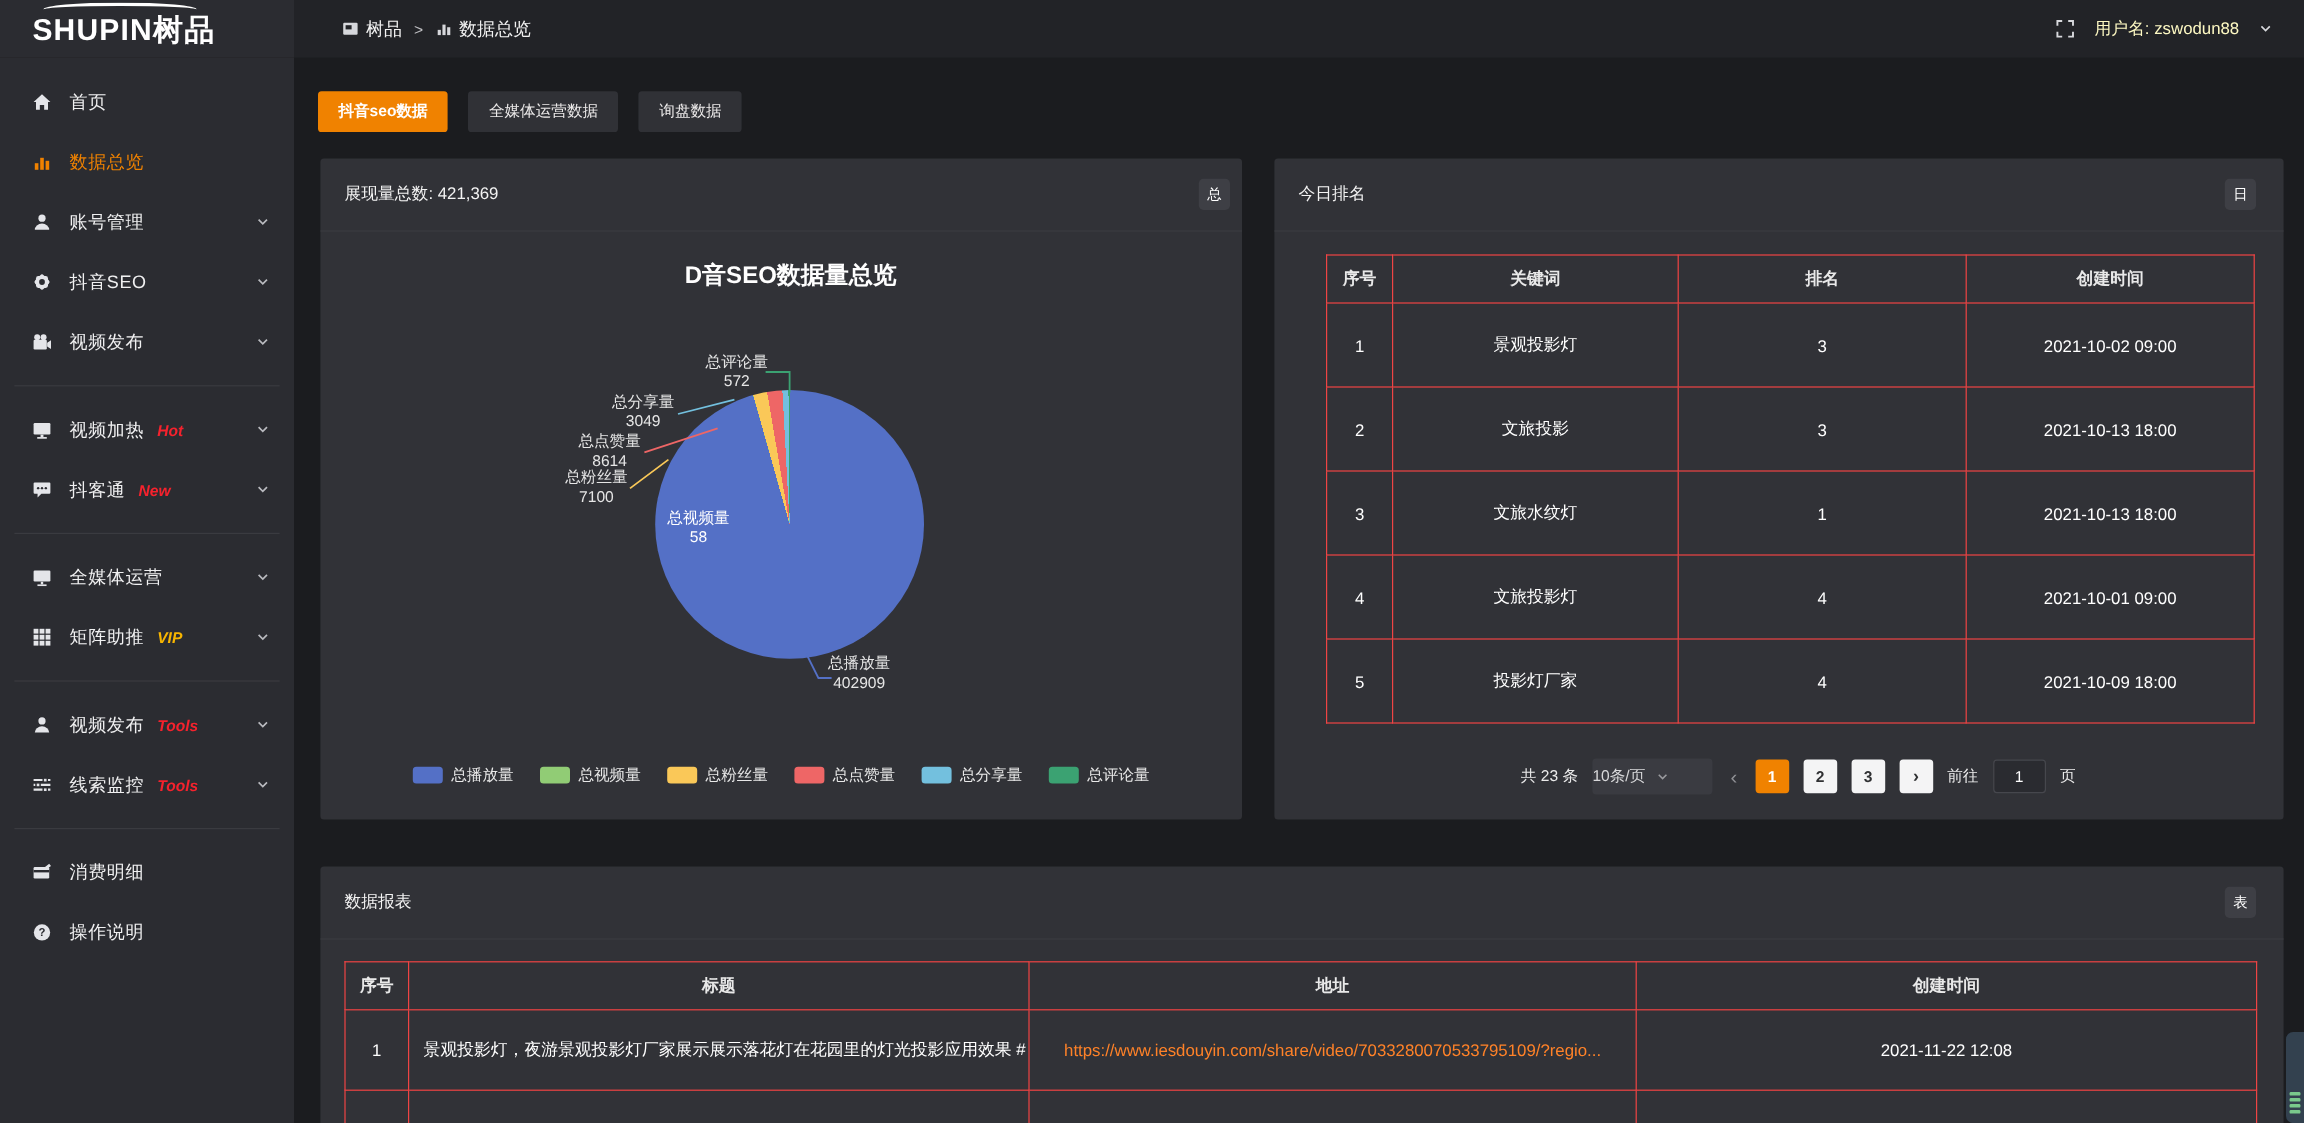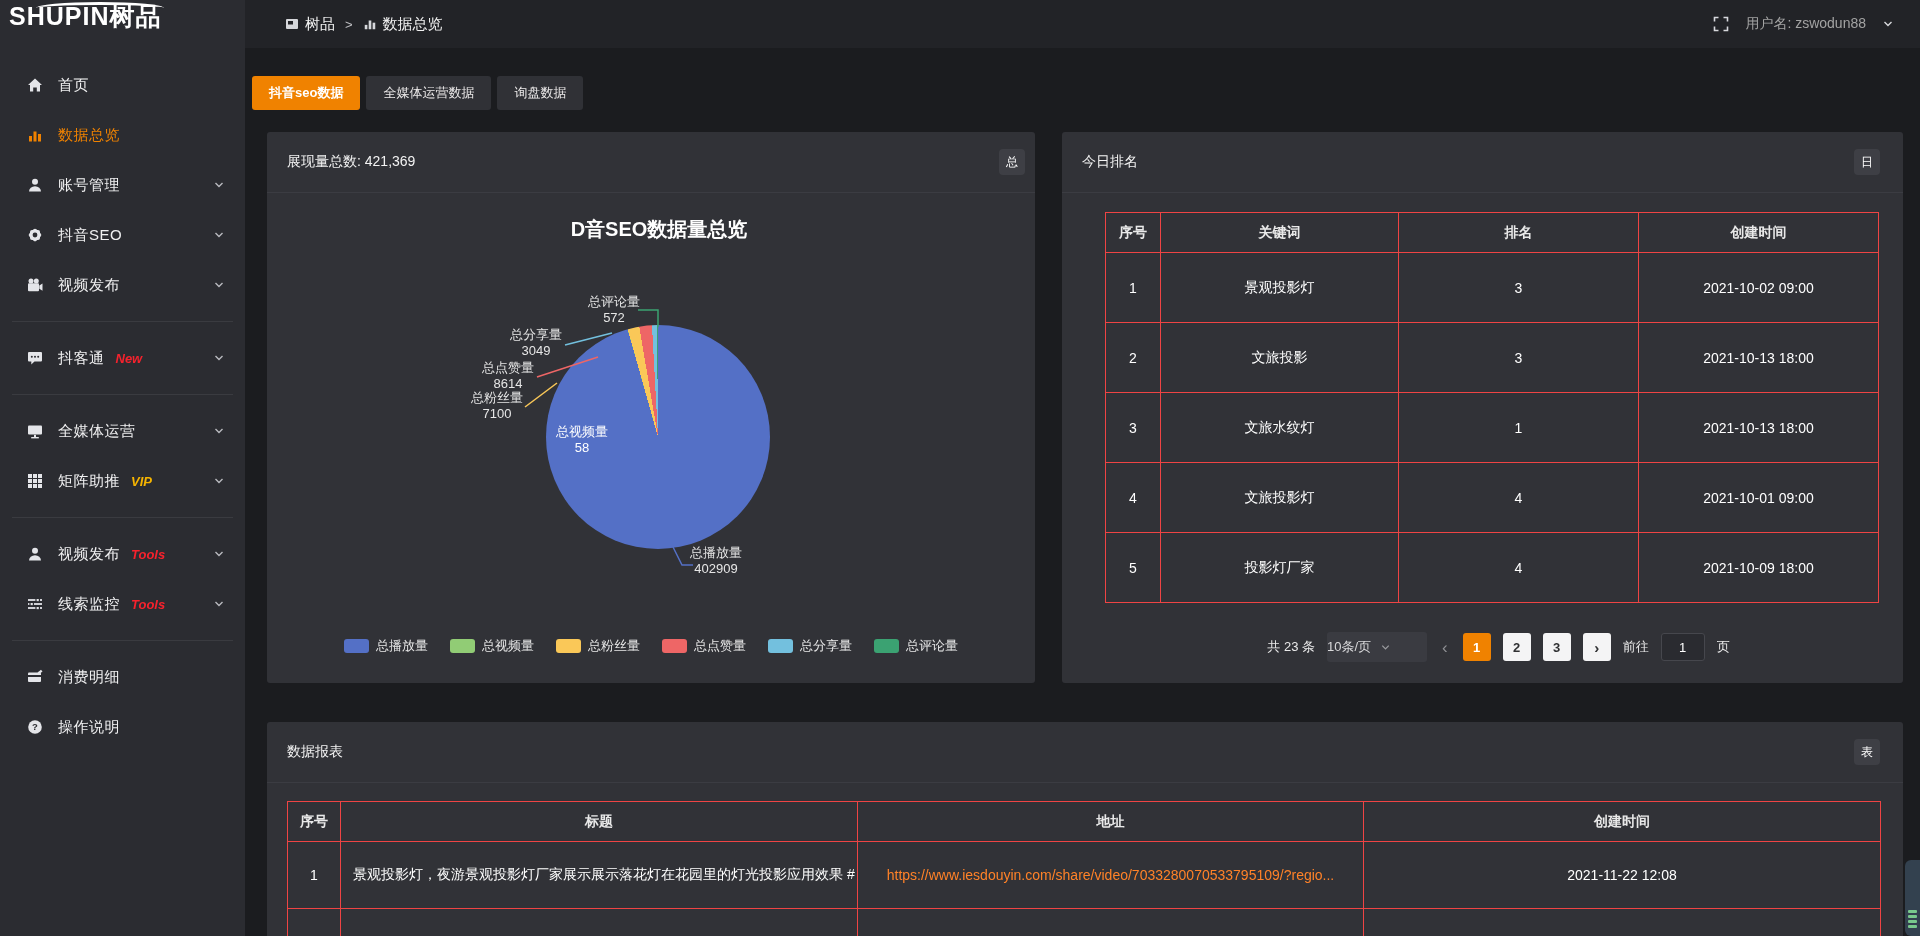--- a/index.html
+++ b/index.html
@@ -1,41 +1,41 @@
 <!DOCTYPE html>
 <html><head>
 <meta charset="utf-8">
 <style>
 *{margin:0;padding:0;box-sizing:border-box}
 html,body{width:1920px;height:936px;overflow:hidden}
 body{position:relative;background:#1b1c1f;font-family:"Liberation Sans","DejaVu Sans",sans-serif;color:#fff}
 
 
 #topbar{position:absolute;left:0;top:0;width:1920px;height:48px;background:#222327;display:flex;align-items:center;z-index:6}
-#logo{width:245px;height:48px;background:#2b2c31;display:flex;align-items:flex-start;padding-left:9px;position:relative;flex:none}
+#logo{width:245px;height:48px;background:#2b2c31;display:flex;align-items:center;padding-left:27px;position:relative;flex:none}
 .logo-arc{position:absolute;left:36px;top:2px;width:128px;height:12px;border-top:3px solid #fff;border-radius:50%}
 .logo-text{font-size:25px;font-weight:bold;letter-spacing:1px;color:#fff;white-space:nowrap}
 #breadcrumb{display:flex;align-items:center;gap:7px;margin-left:40px;font-size:15px;color:#f2f2f2}
 .crumb{display:flex;align-items:center;gap:6px;cursor:pointer}
 .bc-sep{color:#c0c0c4;font-size:13px;margin:0 3px}
-#topbar-right{margin-left:auto;display:flex;align-items:center;gap:16px;padding-right:26px;font-size:14px;color:#a3a3a3}
+#topbar-right{margin-left:auto;display:flex;align-items:center;gap:16px;padding-right:26px;font-size:14px;color:#fef9c3}
 .fs-icon,.u-chev{cursor:pointer}
 
 
 #sidebar{position:absolute;left:0;top:48px;width:245px;height:888px;background:#2b2c31;padding-top:12px;z-index:5}
 .side-item{height:50px;display:flex;align-items:center;padding:0 20px 0 27px;font-size:15px;color:#f0f0f1;cursor:pointer}
 .side-item .lbl{margin-left:15px;letter-spacing:.5px}
 .side-item .badge{margin-left:11px;font-style:italic;font-weight:bold;font-size:13px}
 .side-item .chev{margin-left:auto}
 .side-item.active{color:#f08200}
 .side-div{height:1px;background:#3a3b40;margin:11px 12px}
 .sicon{flex:none}
 
 
-#tabs{position:absolute;left:252px;top:76px;display:flex;gap:6px;z-index:2}
+#tabs{position:absolute;left:265px;top:76px;display:flex;gap:17px;z-index:2}
 .tab{height:34px;padding:0 17px;border-radius:3px;background:#303136;color:#eceaea;font-size:13px;display:flex;align-items:center;cursor:pointer;white-space:nowrap}
 .tab.active{background:#f08200;color:#fff;font-weight:bold}
 
 
 .panel{position:absolute;background:#313237;border-radius:3px}
 #panel-chart{left:267px;top:132px;width:768px;height:551px}
 #panel-rank{left:1062px;top:132px;width:841px;height:551px}
 #panel-report{left:267px;top:722px;width:1636px;height:300px}
 .panel-head{height:61px;display:flex;align-items:center;justify-content:space-between;padding:0 23px 0 20px;font-size:14px;color:#f3f3f3;border-bottom:1px solid #3b3c42}
 .panel-head.pr10{padding-right:10px}
@@ -172,20 +172,34 @@
         </g>
       </svg>
     <span class="lbl">视频发布</span>
     <svg class="chev" width="12" height="12" viewBox="0 0 12 12">
         <path d="M2.5 4 L6 7.5 L9.5 4" fill="none" stroke="#b9babf" stroke-width="1.4"></path>
       </svg>
   </div>
 
   <div class="side-div"></div>
 
+  <div class="side-item">
+    <svg class="sicon" width="16" height="16" viewBox="0 0 16 16">
+        <g fill="#e4e5e9">
+          <rect x="1" y="2.5" width="14" height="9.5" rx="1"></rect>
+          <rect x="6.8" y="12.2" width="2.4" height="2"></rect>
+          <rect x="4" y="14.2" width="8" height="1.4"></rect>
+        </g>
+      </svg>
+    <span class="lbl">视频加热</span>
+    <span class="badge" style="color: rgb(245, 34, 45);">Hot</span>
+    <svg class="chev" width="12" height="12" viewBox="0 0 12 12">
+        <path d="M2.5 4 L6 7.5 L9.5 4" fill="none" stroke="#b9babf" stroke-width="1.4"></path>
+      </svg>
+  </div>
 
   <div class="side-item">
     <svg class="sicon" width="16" height="16" viewBox="0 0 16 16">
         <path d="M2 2 h12 a1 1 0 0 1 1 1 v7.5 a1 1 0 0 1 -1 1 H7.5 l-3.2 3 v-3 H2 a1 1 0 0 1 -1 -1 V3 a1 1 0 0 1 1 -1 Z" fill="#e4e5e9"></path>
         <g fill="#2b2c31">
           <circle cx="4.8" cy="6.8" r="1"></circle>
           <circle cx="8" cy="6.8" r="1"></circle>
           <circle cx="11.2" cy="6.8" r="1"></circle>
         </g>
       </svg>

